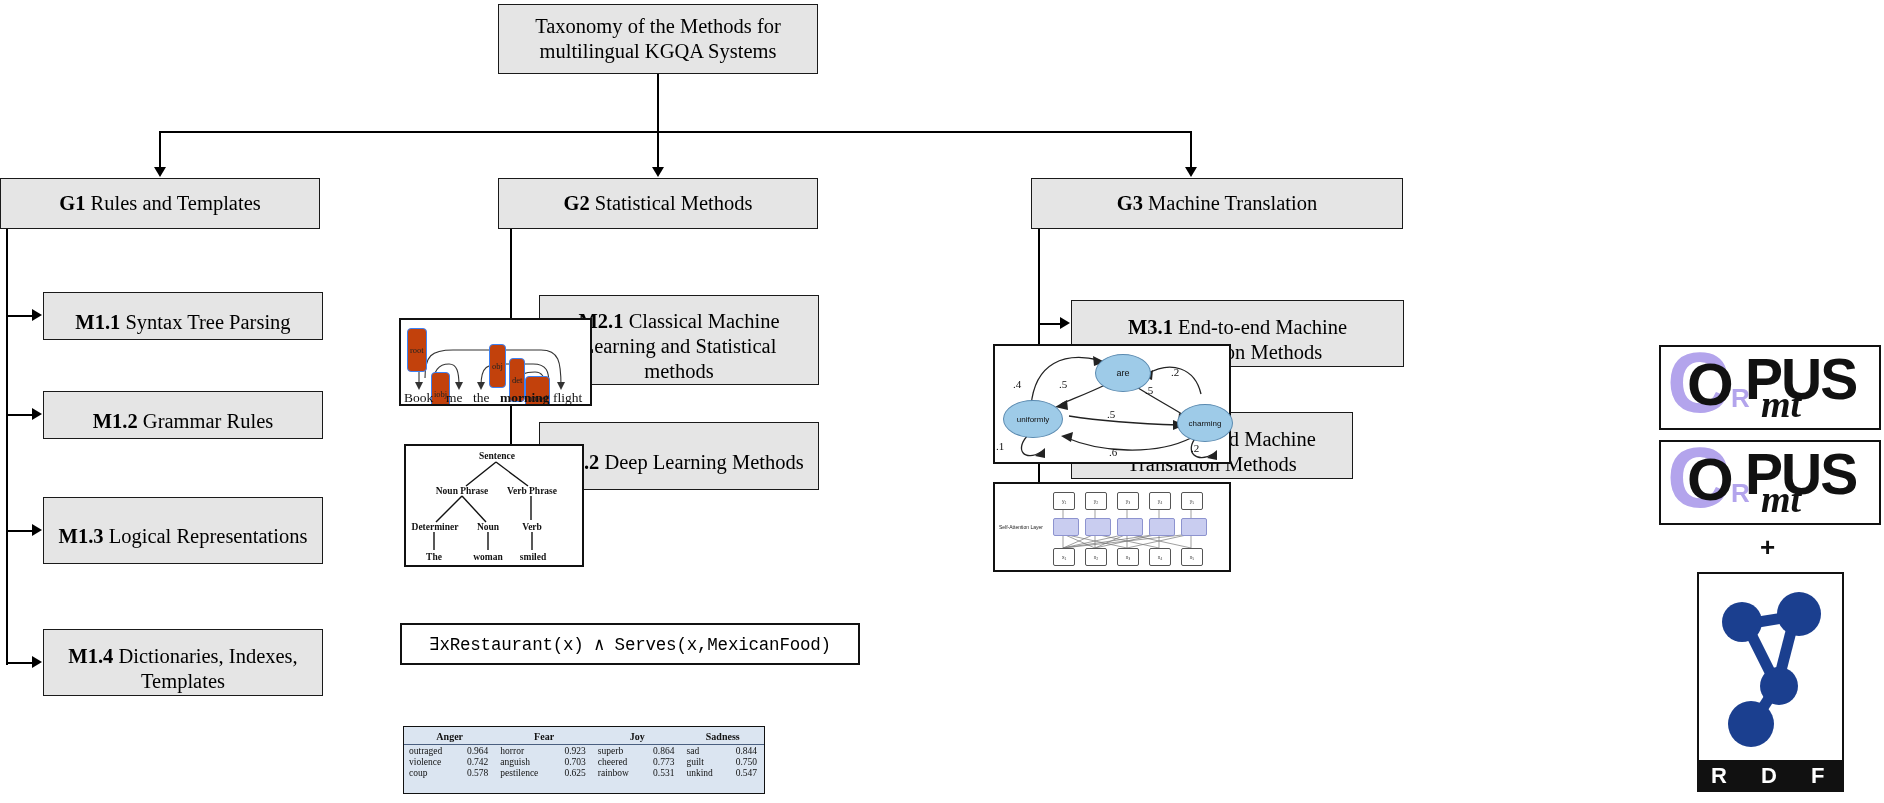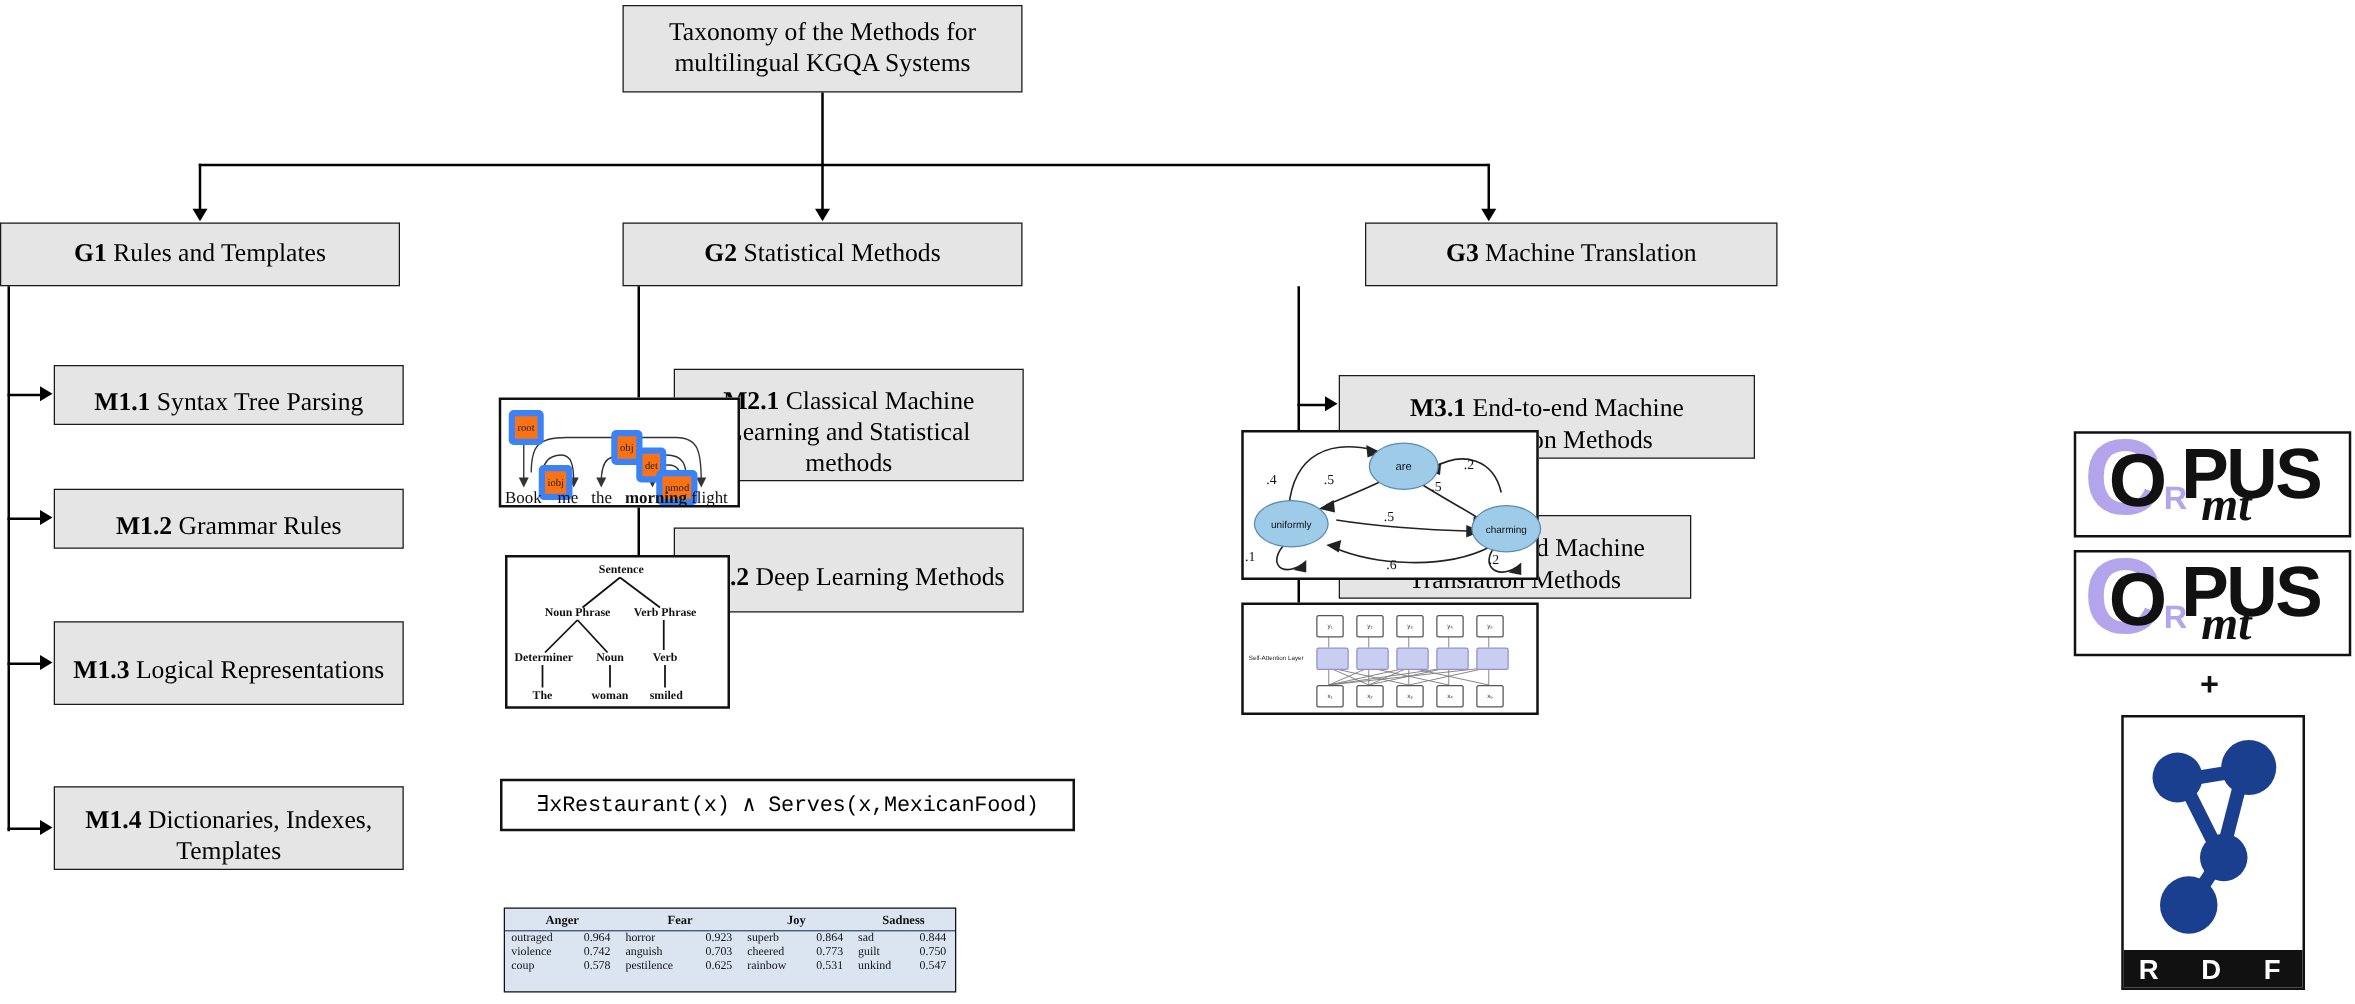--- a/index.html
+++ b/index.html
@@ -23,22 +23,22 @@
   .arrow-d{position:absolute;width:0;height:0;border-left:6px solid transparent;
            border-right:6px solid transparent;border-top:10px solid #000;}
   .arrow-r{position:absolute;width:0;height:0;border-top:6px solid transparent;
            border-bottom:6px solid transparent;border-left:10px solid #000;}
 
   .thumb{position:absolute;border:2.4px solid #111;background:#fff;box-sizing:border-box;overflow:hidden;}
 
   
   .dep{font-family:"Liberation Serif",serif;}
   .dep .w{position:absolute;font-size:13.5px;color:#111;white-space:nowrap;}
-  .dep .lab{position:absolute;font-size:8.5px;border:5px solid #3b82f6;border-radius:4px;
-            background:#f97316;padding:4px 2px;color:#222;white-space:nowrap;}
+  .dep .lab{position:absolute;font-size:8.5px;border:1px solid #3b82f6;border-radius:4px;
+            background:#c2410c;padding:16px 2px;color:#222;white-space:nowrap;}
 
   
   .ct{font-family:"Liberation Serif",serif;font-weight:bold;color:#111;}
   .ct span.n{position:absolute;font-size:9.5px;white-space:nowrap;text-align:center;}
 
   
   .logicbox{position:absolute;border:2px solid #111;background:#fff;box-sizing:border-box;
             display:flex;align-items:center;justify-content:center;}
   .logicbox .f{font-family:"Liberation Mono","DejaVu Sans Mono",monospace;font-size:17.5px;letter-spacing:-0.2px;white-space:nowrap;}
 
@@ -117,21 +117,21 @@
     </div>
   </div>
 
   <div class="node group-node" style="left:498px;top:178px;width:320px;height:51px;">
     <div class="t">
       <b>G2</b>
       <span>Statistical Methods</span>
     </div>
   </div>
 
-  <div class="node group-node" style="left:1092px;top:178px;width:330px;height:51px;">
+  <div class="node group-node" style="left:1031px;top:178px;width:372px;height:51px;">
     <div class="t">
       <b>G3</b>
       <span>Machine Translation</span>
     </div>
   </div>
 
   <div class="ln v" style="left:6px;top:229px;height:436px;"></div>
   <div class="ln h" style="left:6px;top:315px;width:28px;"></div>
   <div class="arrow-r" style="left:32px;top:309px;"></div>
   <div class="ln h" style="left:6px;top:414px;width:28px;"></div>

